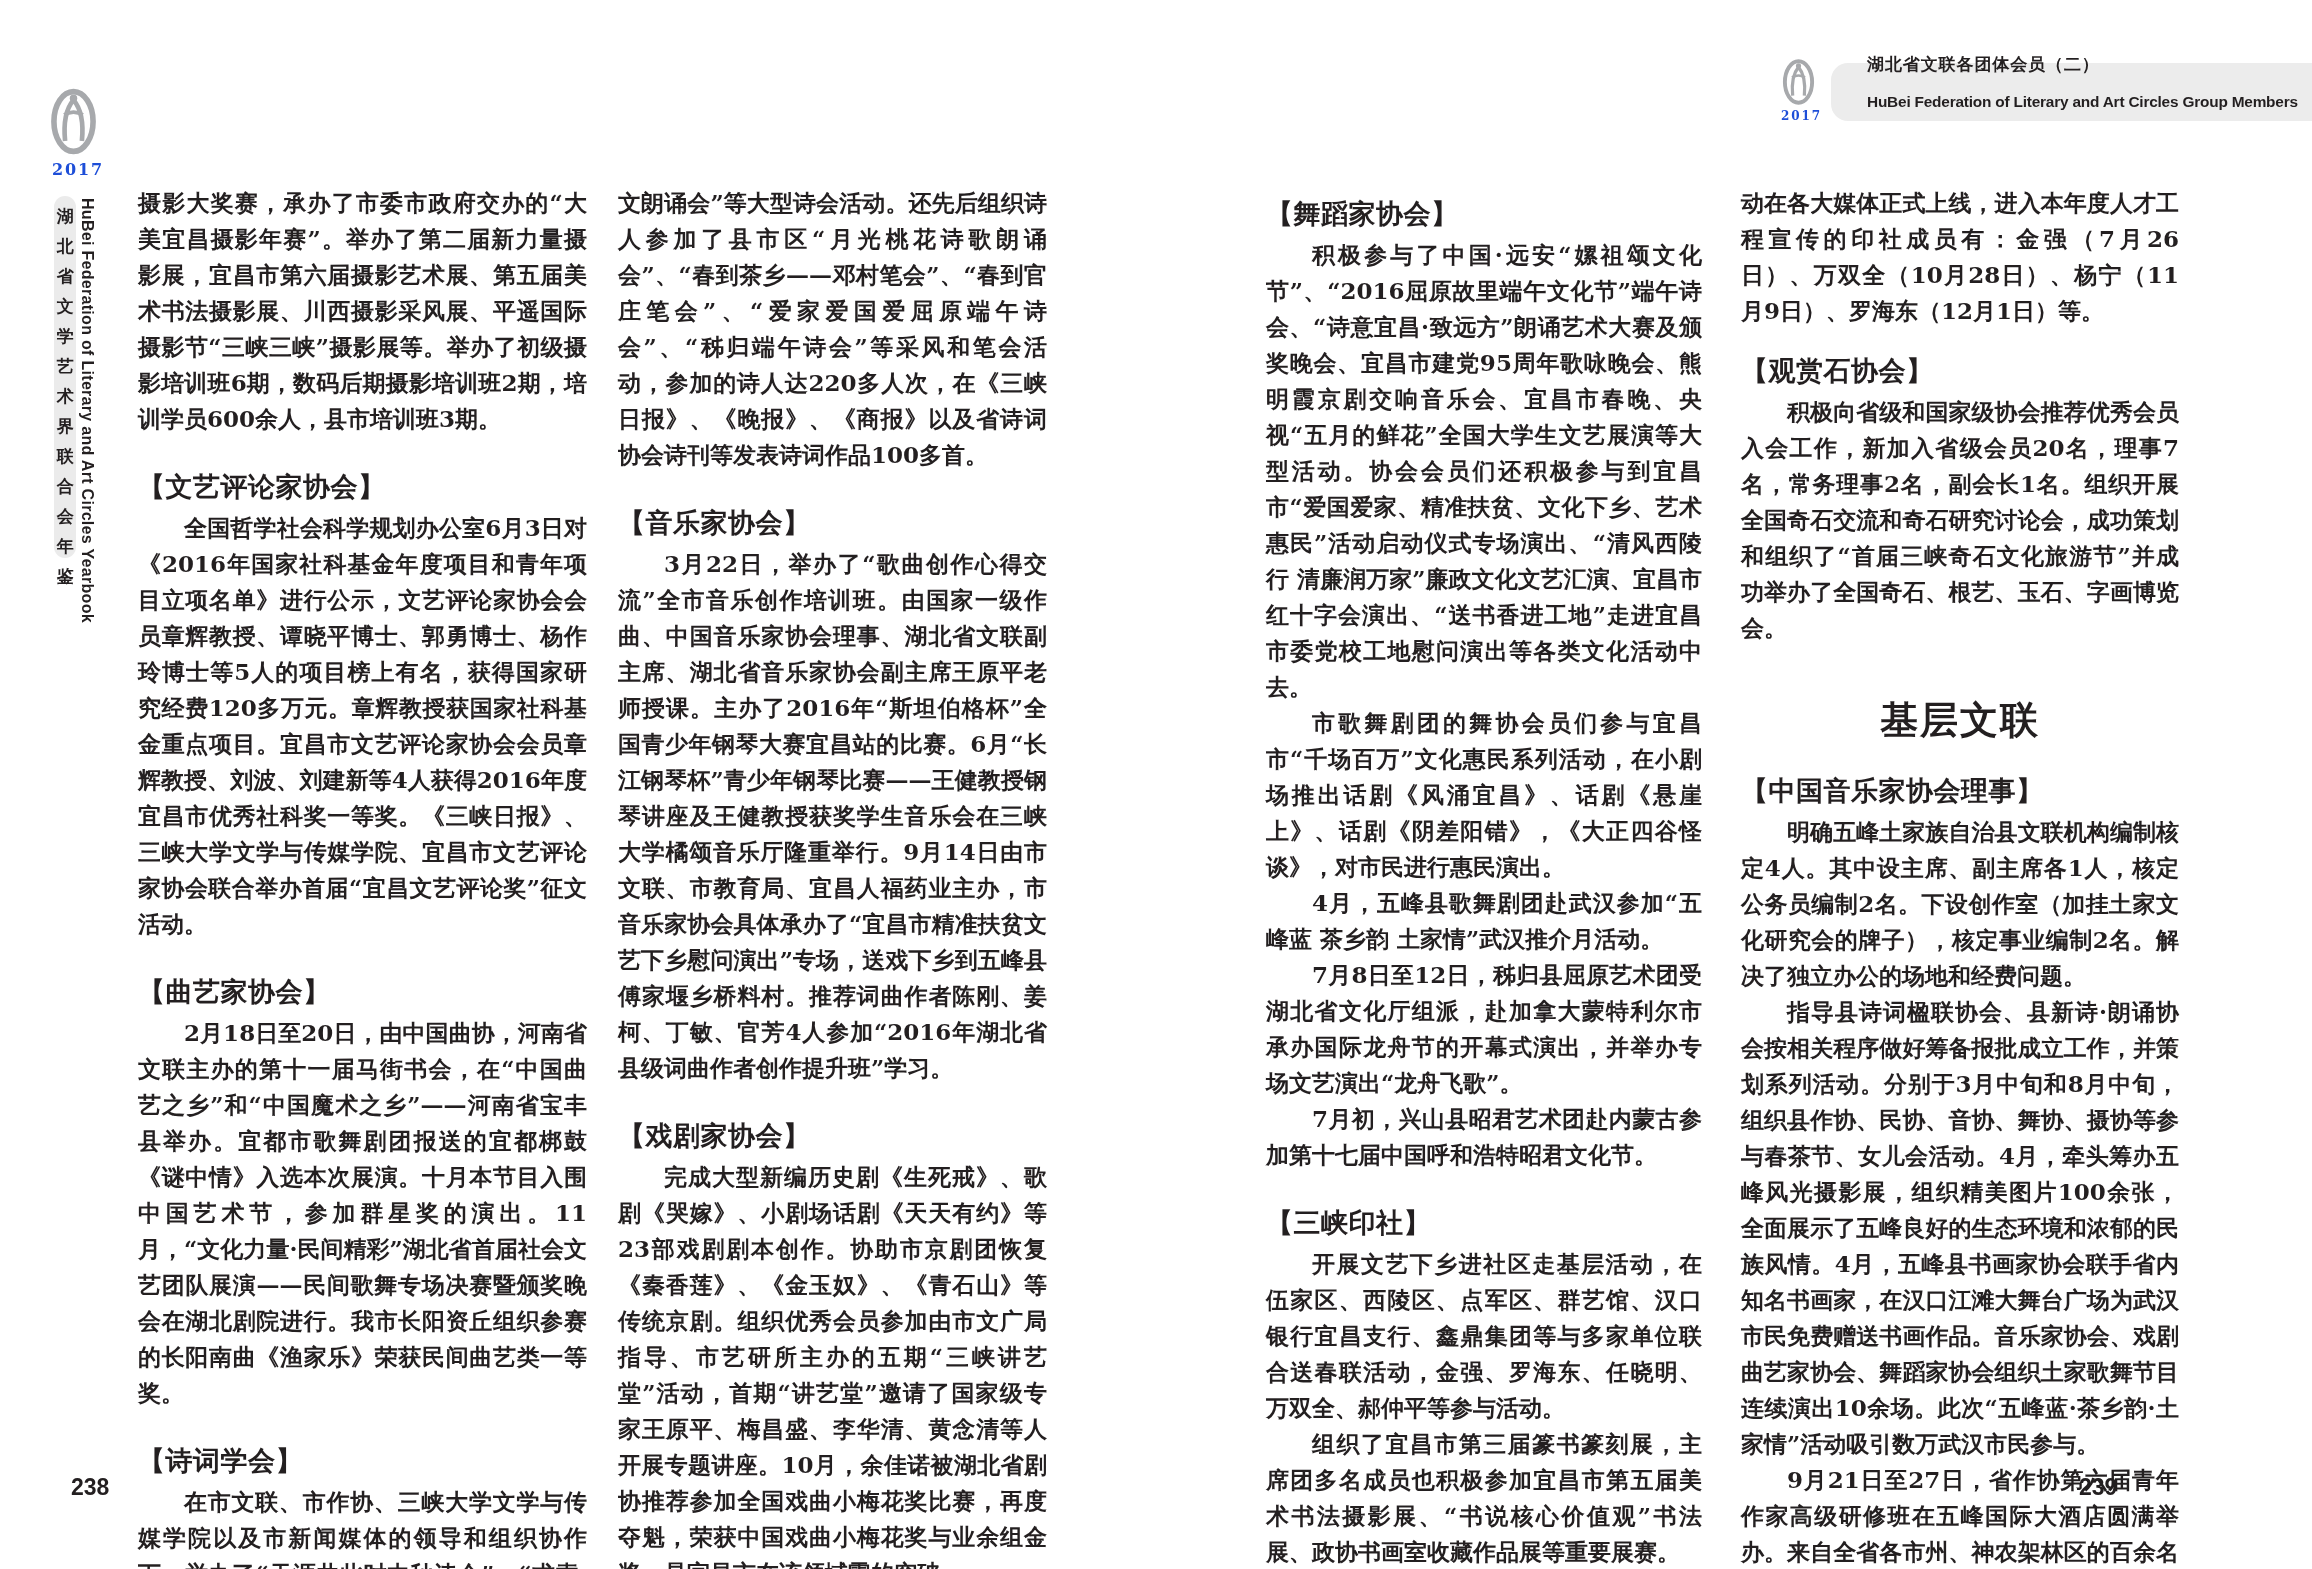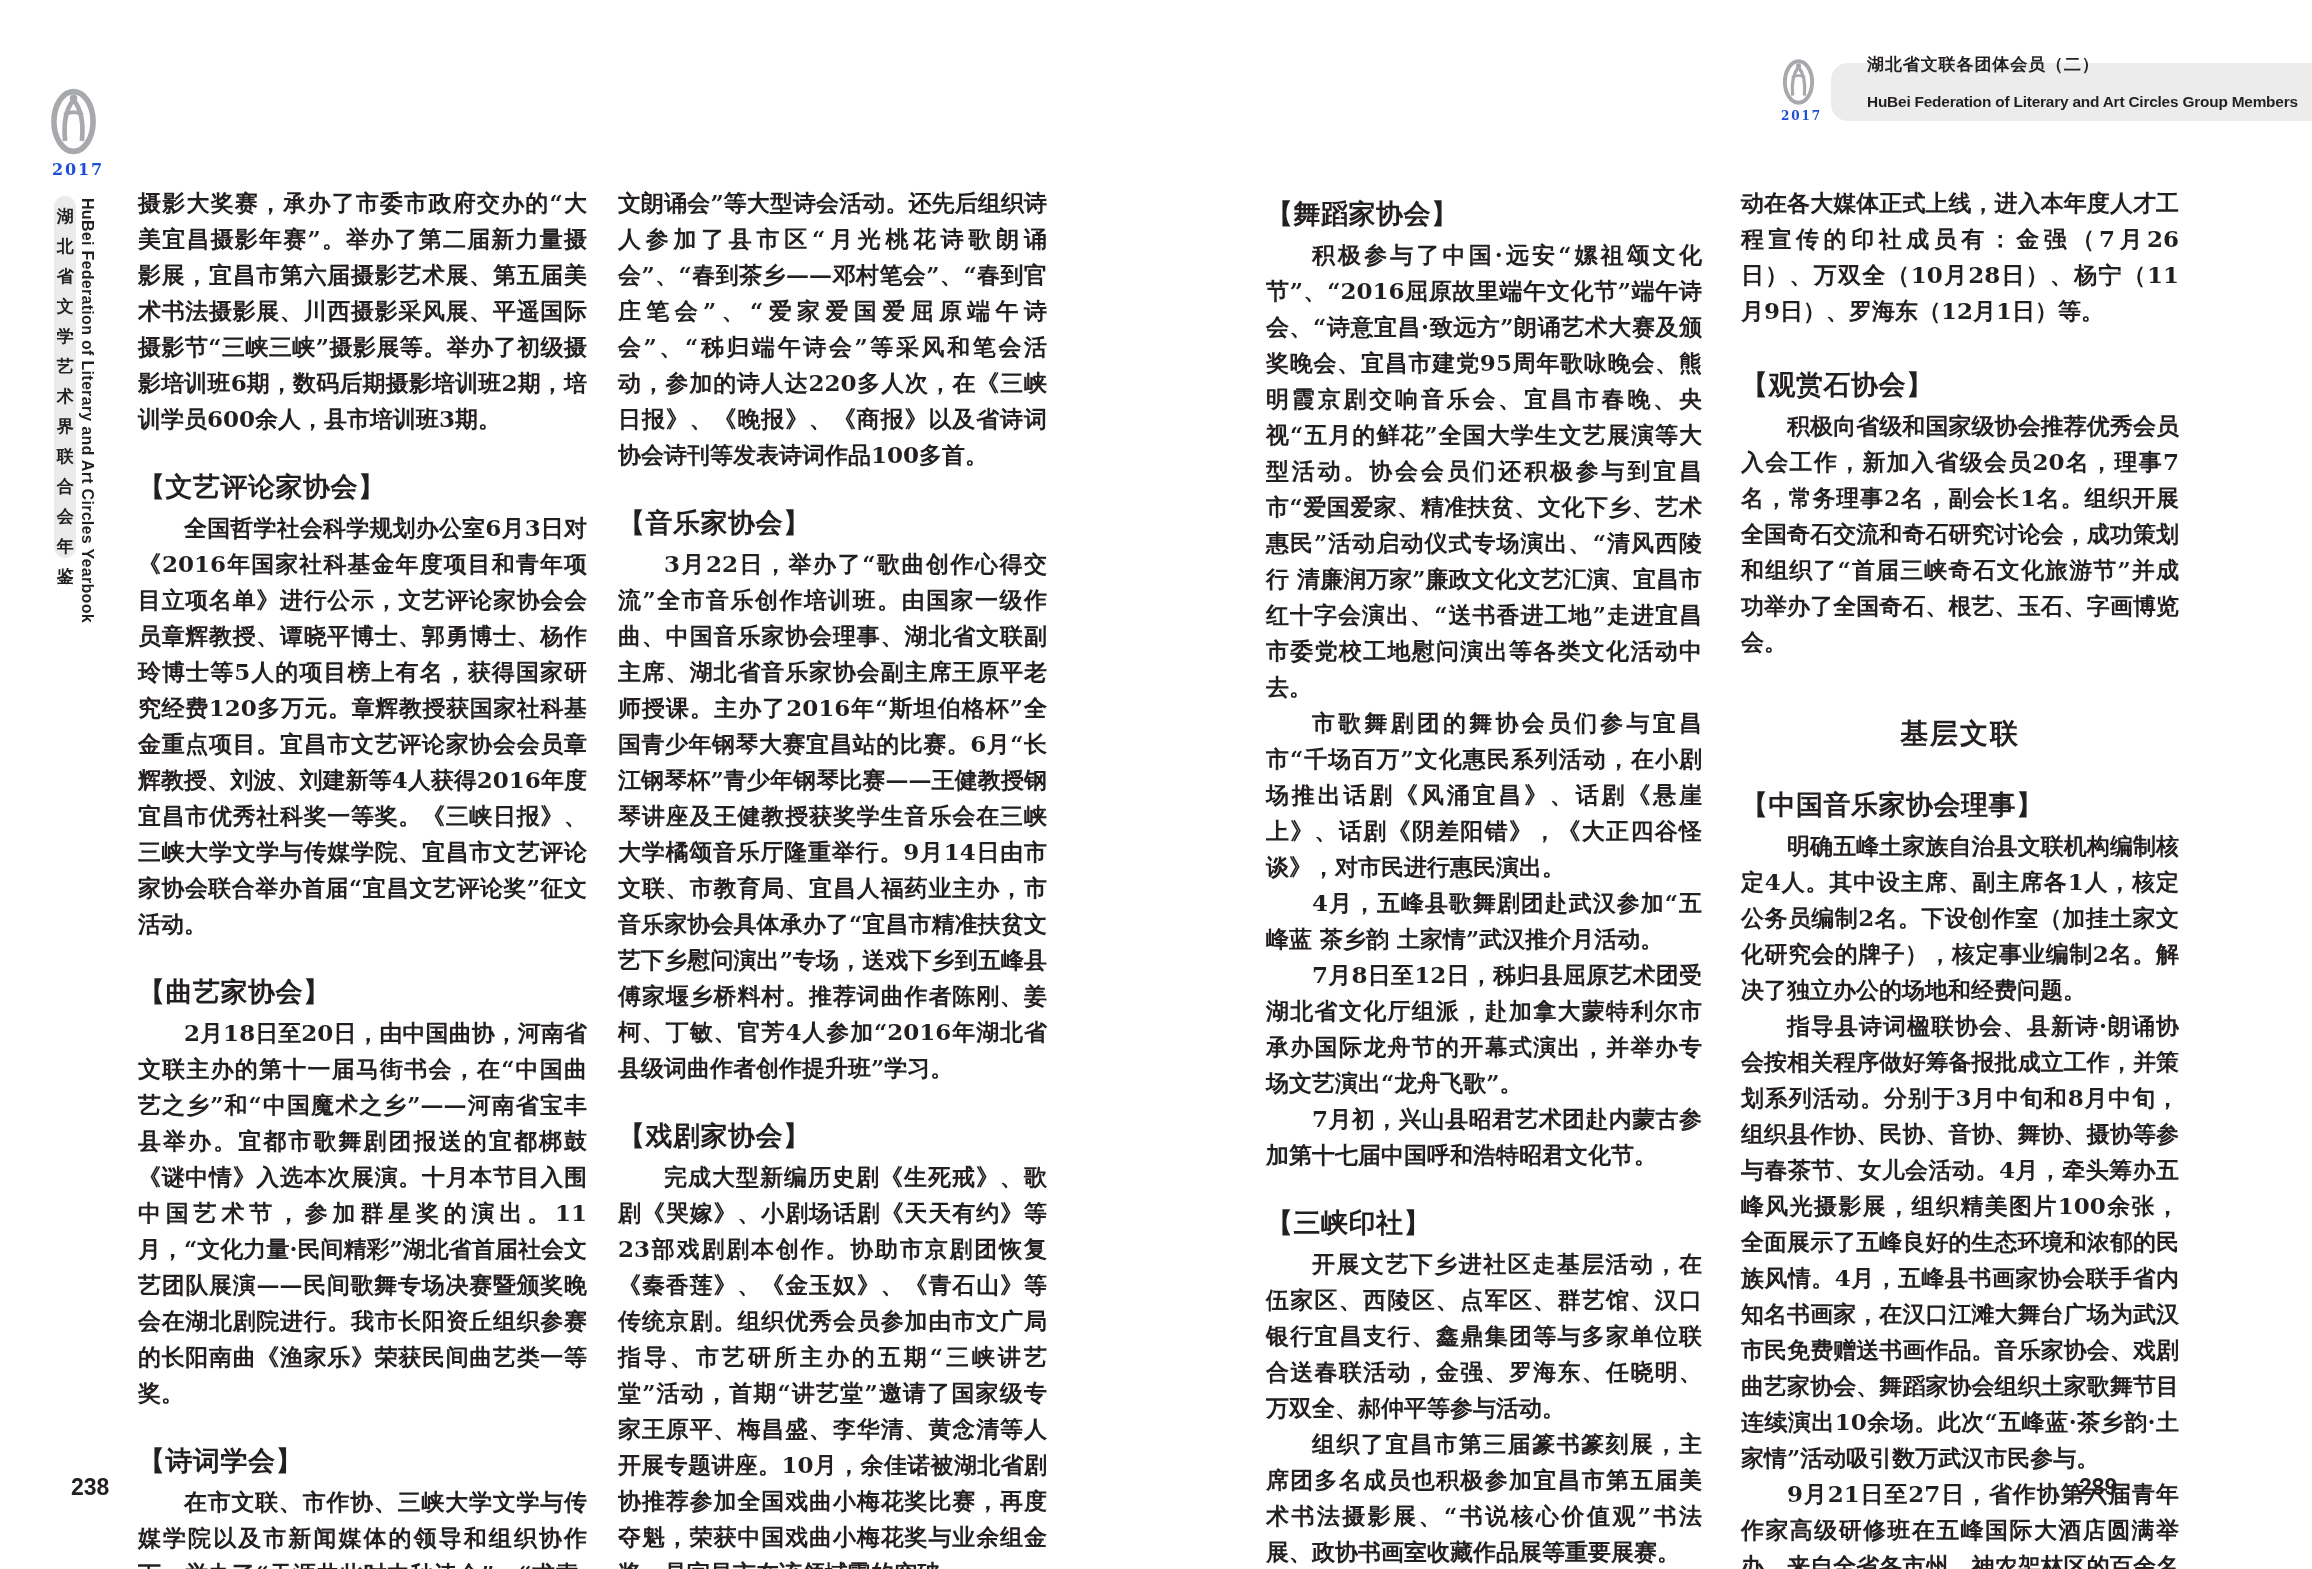--- a/index.html
+++ b/index.html
@@ -13,21 +13,21 @@
   .side-pill { position:absolute; left:54px; top:196px; width:22.4px; height:362px; background:#ebebeb; border-radius:11.2px; }
   .side-cn { position:absolute; left:54px; top:201px; width:22.4px; display:flex; flex-direction:column; align-items:center; }
   .side-cn span { font-size:17px; font-weight:bold; line-height:30px; font-family:"DejaVu Serif", serif; }
   .side-en { position:absolute; left:78px; top:198px; writing-mode:vertical-rl; font-family:"Liberation Sans", sans-serif; font-weight:bold; font-size:16px; letter-spacing:0.3px; color:#231f20; white-space:nowrap; }
 
   .column { position:absolute; font-size:23px; line-height:36px; text-align:justify; font-weight:bold; }
   .column p { text-indent:2em; text-align:justify; text-align-last:left; }
   .column p.cont { text-indent:0; }
   .sec-h { font-family:Liberation Mono, monospace; font-weight:bold; font-size:27px; line-height:37px; margin-top:32px; margin-bottom:1.9px; letter-spacing:0.5px; }
   .sec-h.first { margin-top:0; }
-  .big-title { font-family:"Liberation Sans", "DejaVu Sans", sans-serif; font-weight:bold; font-size:28px; text-align:center; margin:56px 0 37px; letter-spacing:1.9px; }
+  .big-title { font-family:"Liberation Sans", "DejaVu Sans", sans-serif; font-weight:bold; font-size:38px; text-align:center; margin:56px 0 37px; letter-spacing:1.9px; }
 
   .page-num { position:absolute; font-family:"Liberation Sans", sans-serif; font-weight:bold; font-size:23px; top:1474px; }
 
   .hdr-bar { position:absolute; left:1831px; top:63px; width:482px; height:58px; background:#ececec; border-radius:17px 0 0 17px; }
   .hdr-cn { position:absolute; left:1867px; top:53px; font-family:"DejaVu Serif", serif; font-weight:bold; font-size:17px; letter-spacing:0.9px; }
   .hdr-en { position:absolute; left:1867px; top:93px; font-family:"Liberation Sans", sans-serif; font-weight:bold; font-size:15.4px; letter-spacing:-0.2px;text-align:center; }
 </style>
 </head>
 <body>
 
@@ -102,21 +102,21 @@
   <p>7月8日至12日，秭归县屈原艺术团受湖北省文化厅组派，赴加拿大蒙特利尔市承办国际龙舟节的开幕式演出，并举办专场文艺演出“龙舟飞歌”。</p>
   <p>7月初，兴山县昭君艺术团赴内蒙古参加第十七届中国呼和浩特昭君文化节。</p>
   <div class="sec-h" style="margin-top:34px;">【三峡印社】</div>
   <p>开展文艺下乡进社区走基层活动，在伍家区、西陵区、点军区、群艺馆、汉口银行宜昌支行、鑫鼎集团等与多家单位联合送春联活动，金强、罗海东、任晓明、万双全、郝仲平等参与活动。</p>
   <p>组织了宜昌市第三届篆书篆刻展，主席团多名成员也积极参加宜昌市第五届美术书法摄影展、“书说核心价值观”书法展、政协书画室收藏作品展等重要展赛。</p>
   <p>万双全、任晓明、程承运、杨宁举办了个人书法（篆刻）展。“湖北书法百人工程”系列宣传活</p>
 </div>
 
 <div class="column" style="left:1741px; top:185px; width:438px;">
   <p class="cont">动在各大媒体正式上线，进入本年度人才工程宣传的印社成员有：金强（7月26日）、万双全（10月28日）、杨宁（11月9日）、罗海东（12月1日）等。</p>
-  <div class="sec-h" style="margin-top:40px;">【观赏石协会】</div>
+  <div class="sec-h" style="margin-top:26px;">【观赏石协会】</div>
   <p>积极向省级和国家级协会推荐优秀会员入会工作，新加入省级会员20名，理事7名，常务理事2名，副会长1名。组织开展全国奇石交流和奇石研究讨论会，成功策划和组织了“首届三峡奇石文化旅游节”并成功举办了全国奇石、根艺、玉石、字画博览会。</p>
   <div class="big-title">基层文联</div>
   <div class="sec-h first">【中国音乐家协会理事】</div>
   <p>明确五峰土家族自治县文联机构编制核定4人。其中设主席、副主席各1人，核定公务员编制2名。下设创作室（加挂土家文化研究会的牌子），核定事业编制2名。解决了独立办公的场地和经费问题。</p>
   <p>指导县诗词楹联协会、县新诗·朗诵协会按相关程序做好筹备报批成立工作，并策划系列活动。分别于3月中旬和8月中旬，组织县作协、民协、音协、舞协、摄协等参与春茶节、女儿会活动。4月，牵头筹办五峰风光摄影展，组织精美图片100余张，全面展示了五峰良好的生态环境和浓郁的民族风情。4月，五峰县书画家协会联手省内知名书画家，在汉口江滩大舞台广场为武汉市民免费赠送书画作品。音乐家协会、戏剧曲艺家协会、舞蹈家协会组织土家歌舞节目连续演出10余场。此次“五峰蓝·茶乡韵·土家情”活动吸引数万武汉市民参与。</p>
   <p>9月21日至27日，省作协第六届青年作家高级研修班在五峰国际大酒店圆满举办。来自全省各市州、神农架林区的百余名青年作家参加了培训研</p>
 </div>
 
 <div class="page-num" style="left:2079px;">239</div>
 

